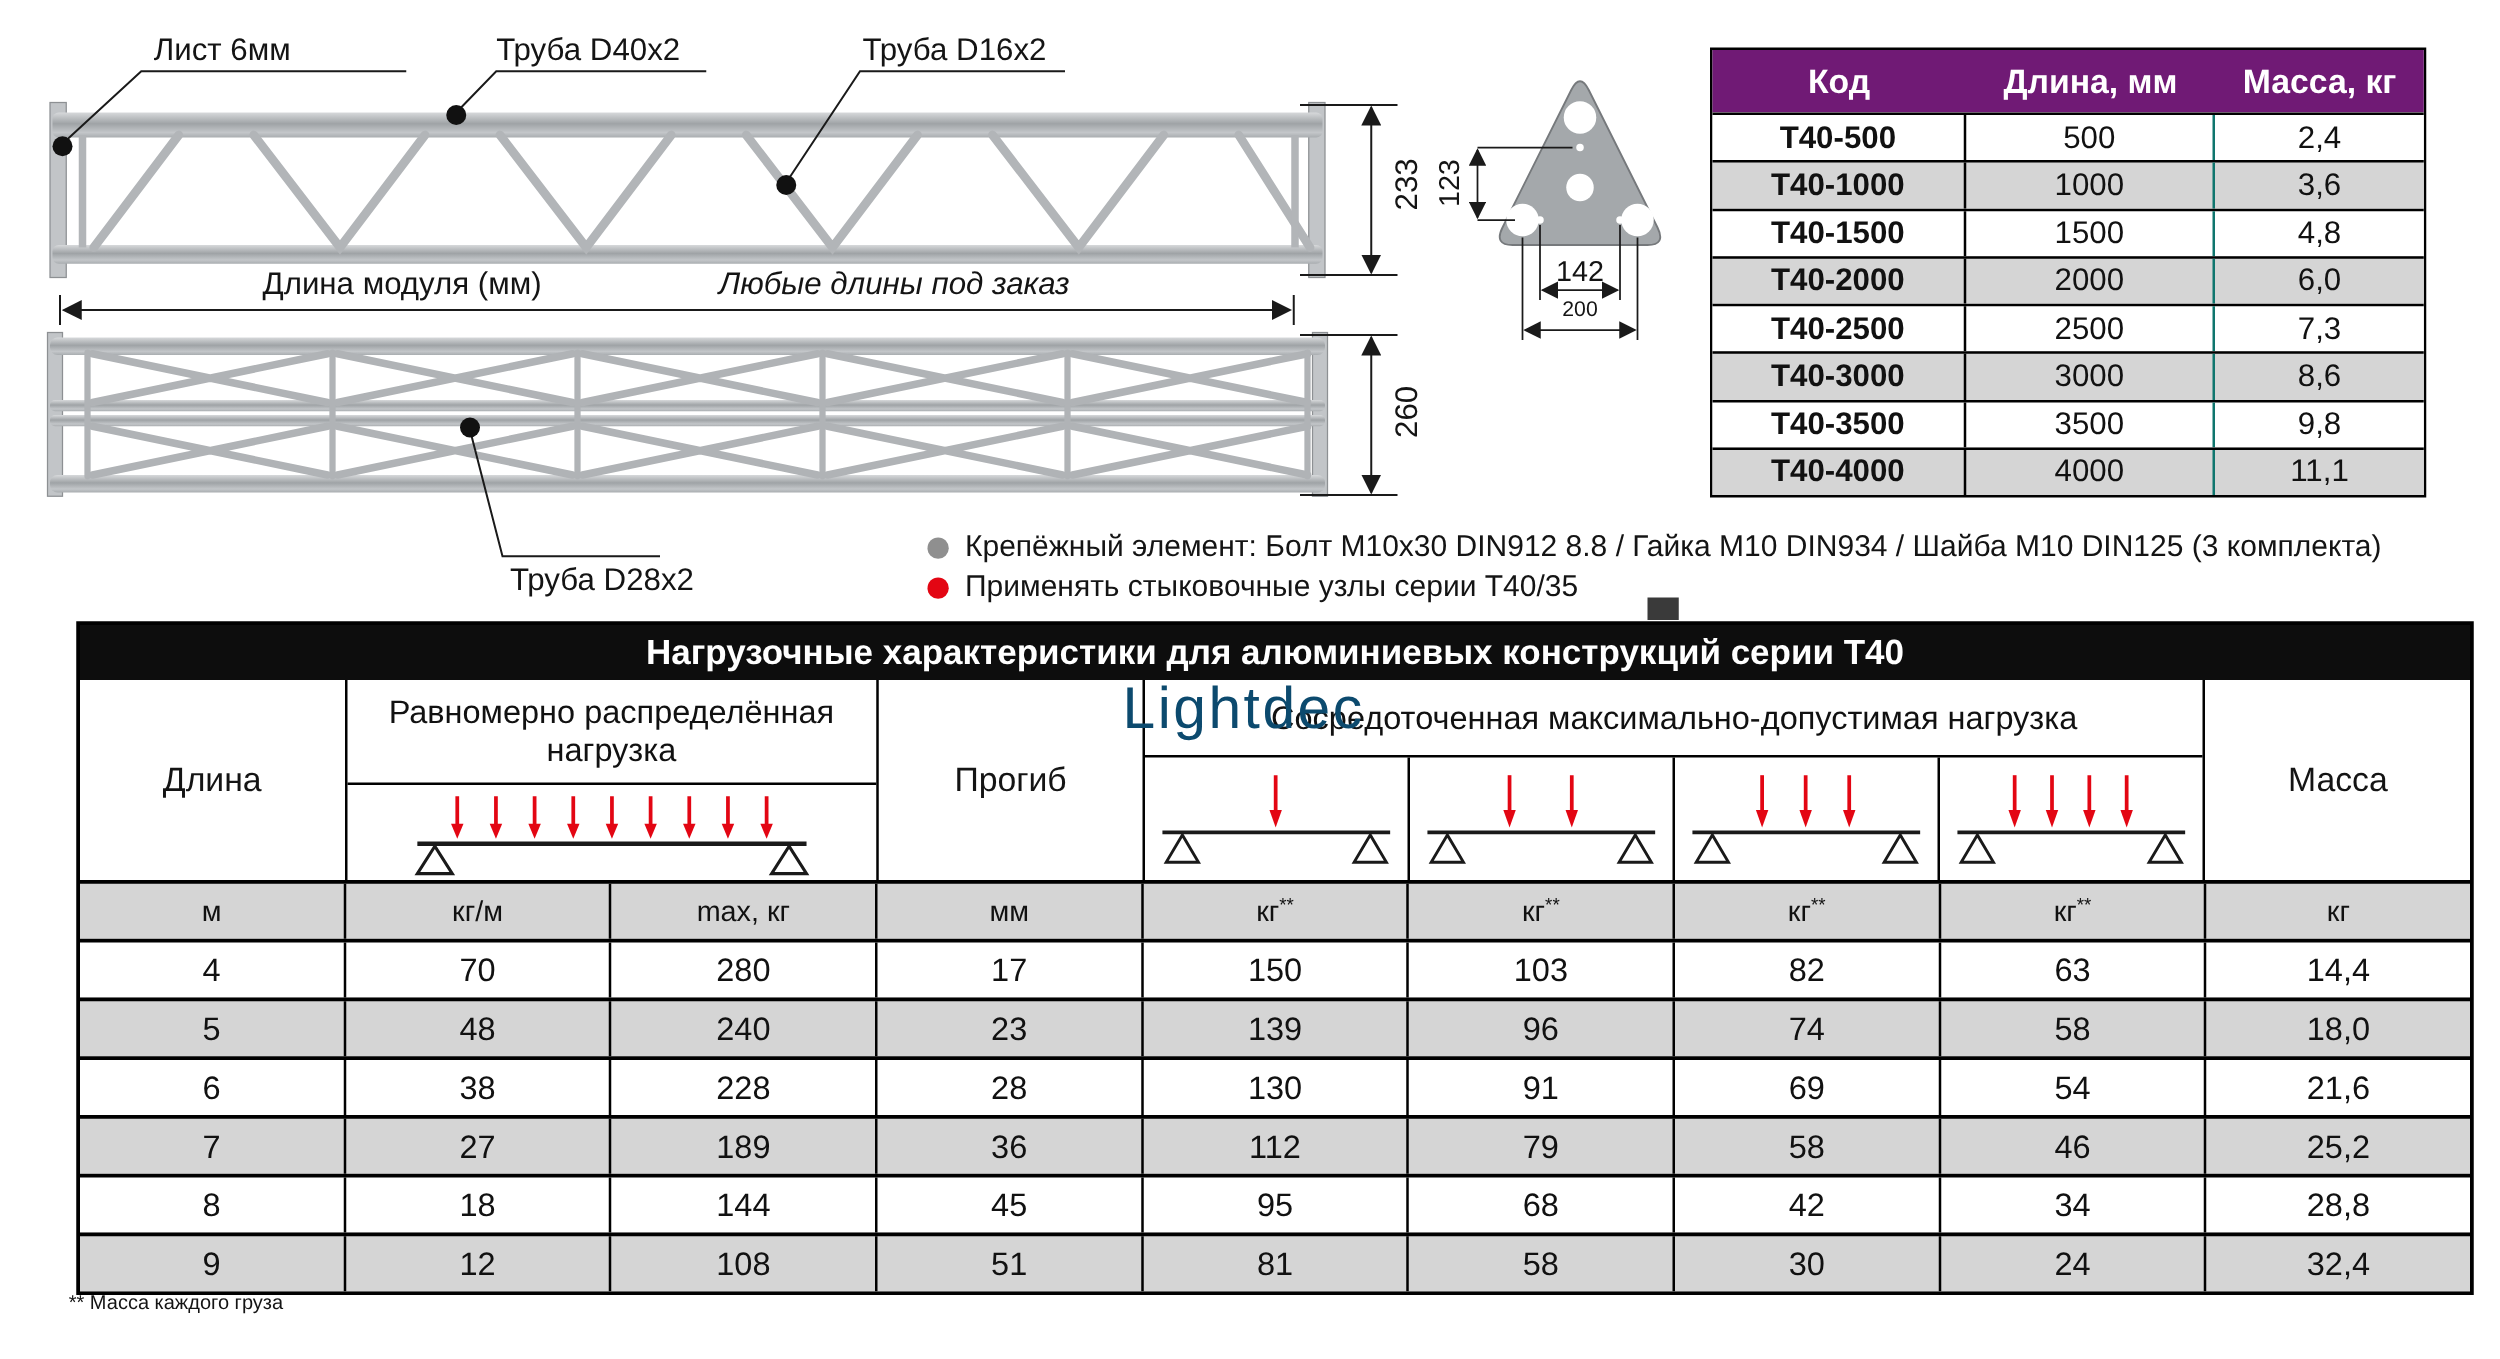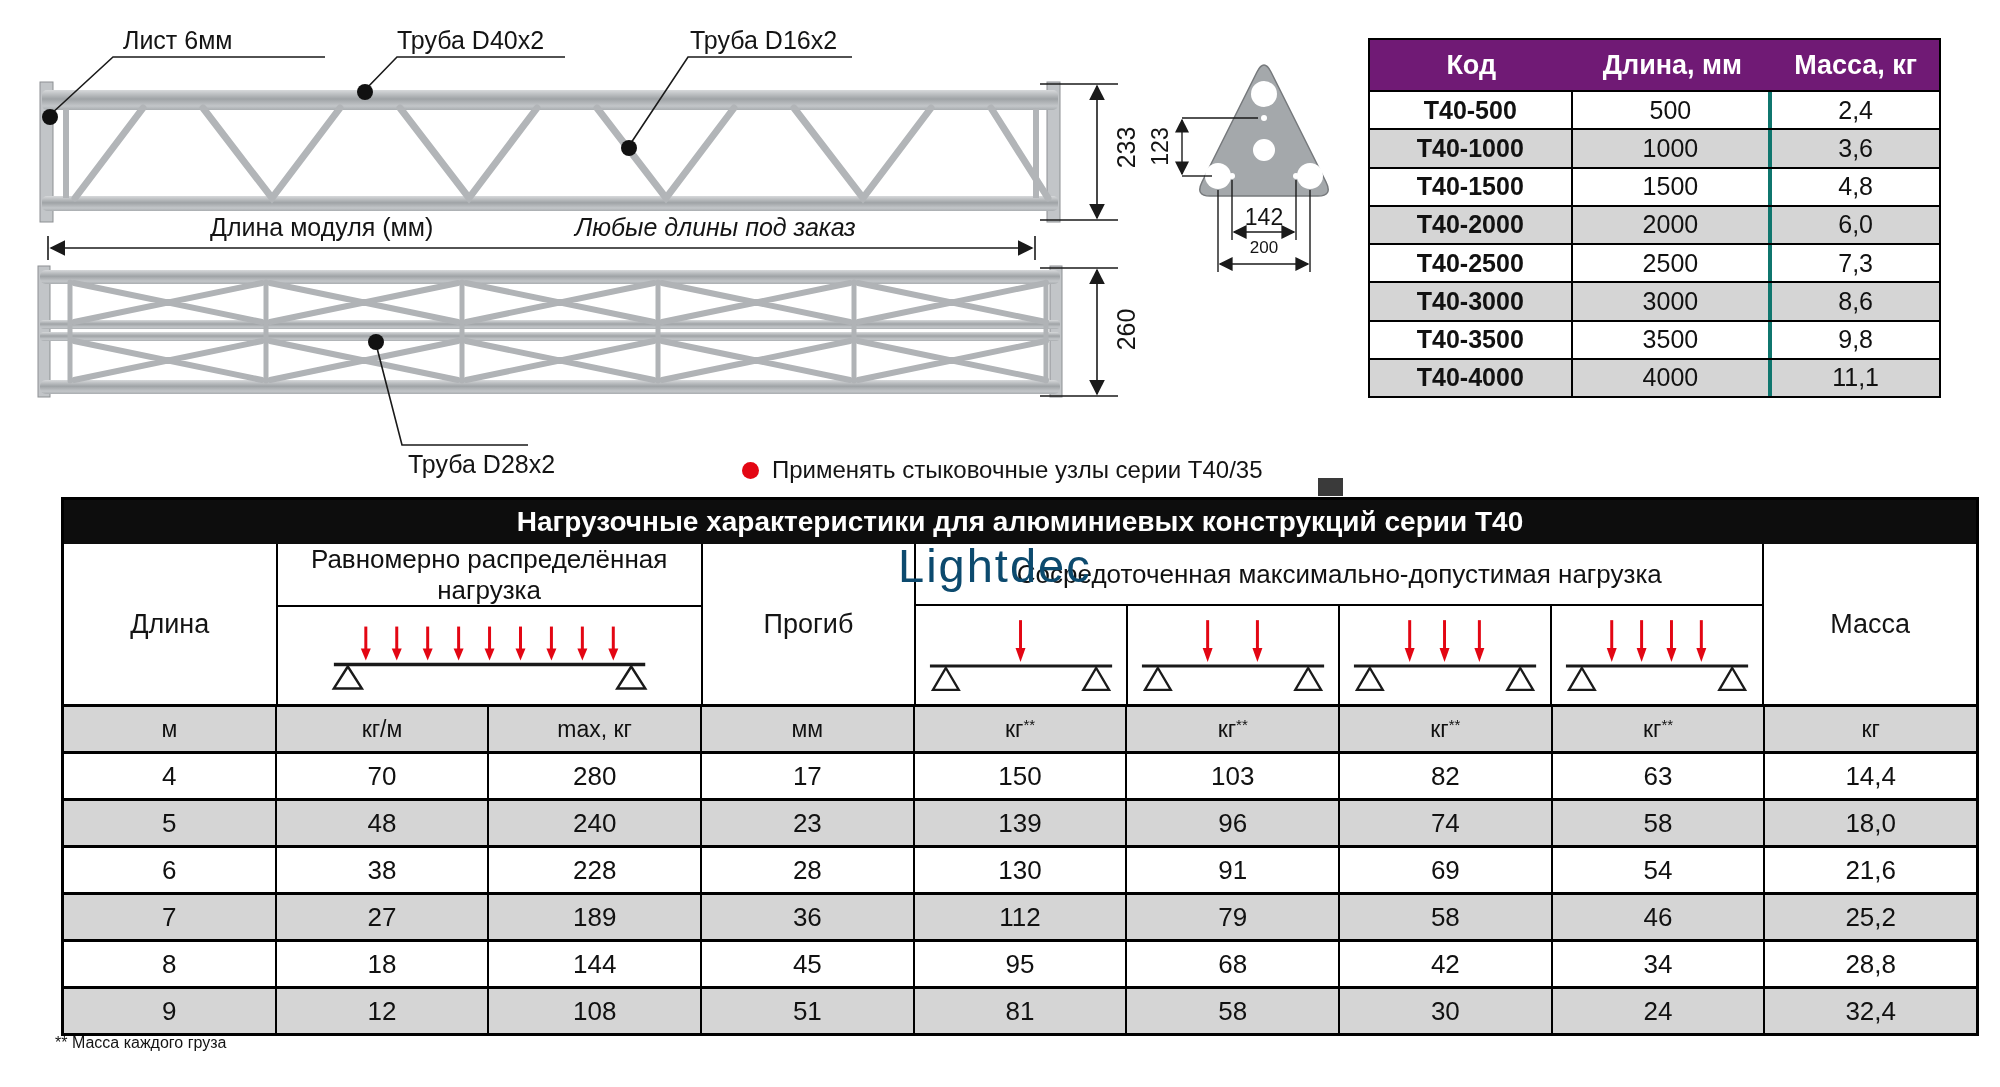--- a/index.html
+++ b/index.html
@@ -13,21 +13,21 @@
 
   
   #size-table{left:1368px;top:38px;width:573px;height:360px;border:2px solid #000;
               box-sizing:border-box;display:flex;flex-direction:column;background:#fff;}
   .st-head{height:50px;background:#701a75;color:#fff;display:flex;align-items:center;}
   .st-head .st-c{font-weight:bold;font-size:27px;border-right:none;}
   .st-row{flex:1;display:flex;align-items:center;border-top:2px solid #000;background:#ffffff;}
   .st-row.alt{background:#d5d5d5;}
   .st-c{display:flex;align-items:center;justify-content:center;height:100%;box-sizing:border-box;font-size:25px;}
   .st-c0{width:35.6%;font-weight:bold;border-right:2px solid #000;}
-  .st-c1{width:35.1%;border-right:4px solid #0f766e;}
+  .st-c1{width:35.1%;border-right:2px solid #0f766e;}
   .st-c2{width:29.3%;}
   .st-head .st-c0,.st-head .st-c1{border-right:none;}
 
   
   .note{position:absolute;display:flex;align-items:center;font-size:24px;color:#141414;white-space:nowrap;}
   .bullet{width:17px;height:17px;border-radius:50%;margin-right:13px;flex:0 0 auto;}
 
   
   #load-table{left:40px;top:497px;width:1918px;border:3px solid #000;box-sizing:border-box;background:#fff;z-index:1;margin-left:21px;}
   .lt-title{height:44px;background:#0d0d0d;color:#fff;font-weight:bold;font-size:28px;
@@ -214,36 +214,40 @@
           <div class="st-c st-c2">9,8</div>
         </div>
         <div class="st-row alt">
           <div class="st-c st-c0">Т40-4000</div>
           <div class="st-c st-c1">4000</div>
           <div class="st-c st-c2">11,1</div>
         </div>
       </div>
   </div>
 
+  <div class="note" style="left:742px;top:424px;">
+    <span class="bullet" style="background: rgb(143, 143, 143);"></span>
+    <span>Крепёжный элемент: Болт М10х30 DIN912 8.8 / Гайка М10 DIN934 / Шайба М10 DIN125 (3 комплекта)</span>
+  </div>
   <div class="note" style="left:742px;top:456px;">
     <span class="bullet" style="background: rgb(227, 6, 19);"></span>
     <span>Применять стыковочные узлы серии Т40/35</span>
   </div>
 
   <div class="abs" id="wm-mark"></div>
   <div class="abs" id="watermark">Lightdec</div>
 
   <div class="abs" id="load-table">
     <div class="lt-title">Нагрузочные характеристики для алюминиевых конструкций серии Т40</div>
 
     <div class="lt-hrow">
       <div class="hcell vb f1">Длина</div>
 
       <div class="grp vb f2">
-        <div class="txt" style="height:63px;">Равномерно распределённая нагрузка</div>
+        <div class="txt" style="height:84px;">Равномерно распределённая нагрузка</div>
         <div class="dia">
           <svg width="100%" height="100%" viewBox="0 0 424 74" preserveAspectRatio="xMidYMid meet">
             <g stroke="#e30613" stroke-width="3">
               <line x1="88" y1="8" x2="88" y2="32"></line>
                 <line x1="119" y1="8" x2="119" y2="32"></line>
               <line x1="150" y1="8" x2="150" y2="32"></line>
                 <line x1="181" y1="8" x2="181" y2="32"></line>
               <line x1="212" y1="8" x2="212" y2="32"></line>
                 <line x1="243" y1="8" x2="243" y2="32"></line>
               <line x1="274" y1="8" x2="274" y2="32"></line>

